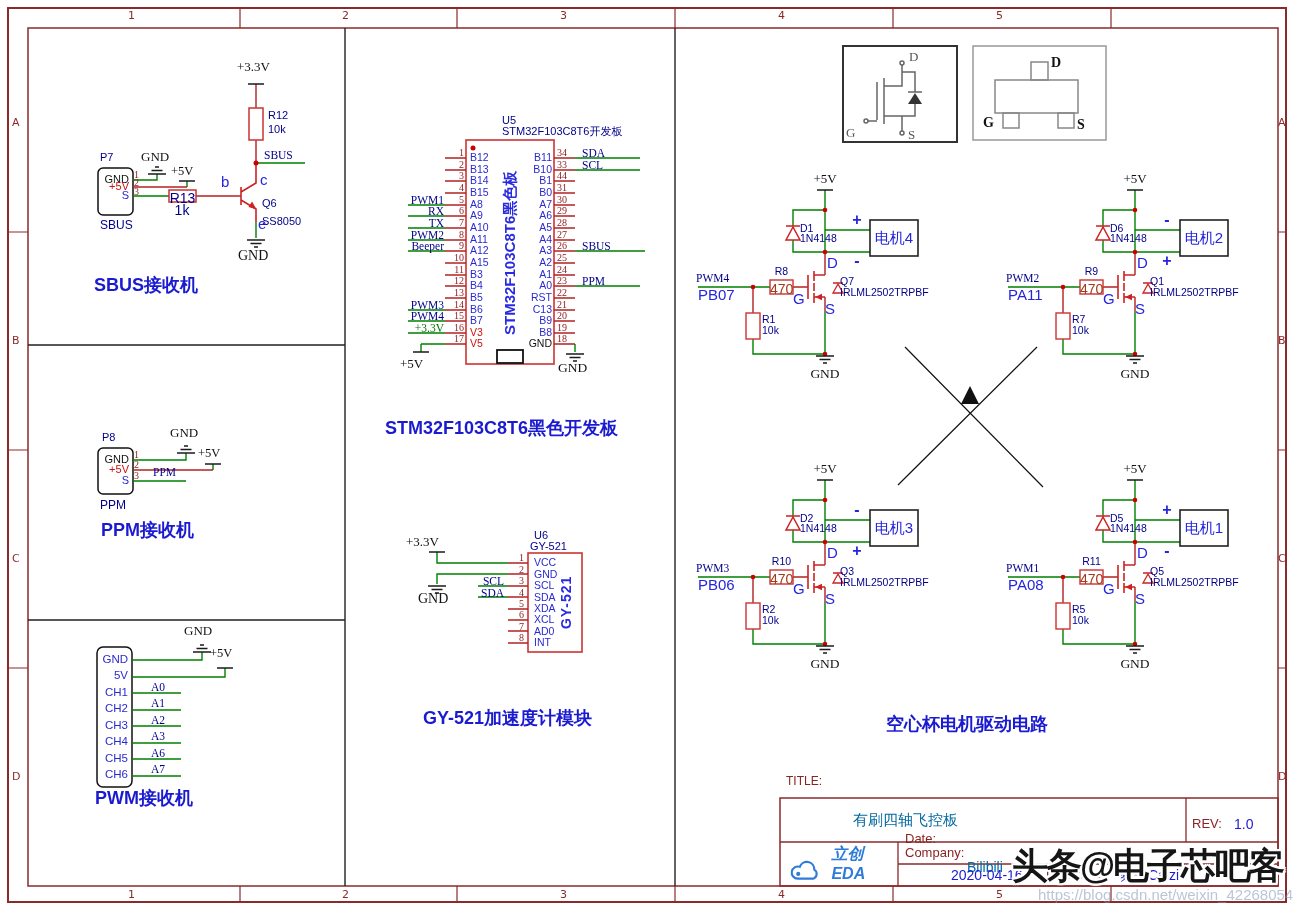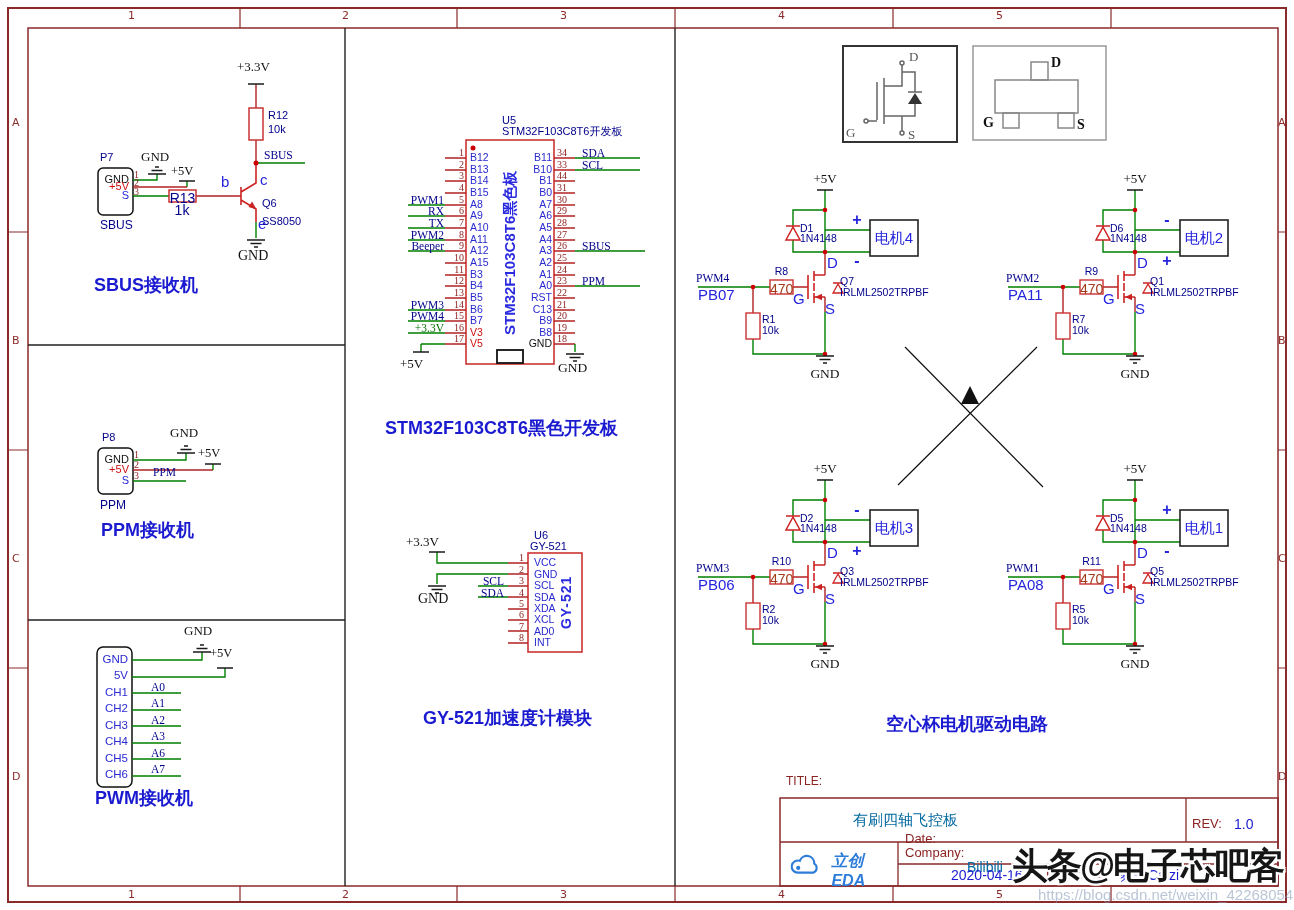--- a/index.html
+++ b/index.html
@@ -64,21 +64,21 @@
   .dv-S{left:135px;top:129px;font-size:15px}
   .dv-motor{left:180px;top:48px;width:48px;height:36px;line-height:36px;text-align:center;font-size:15px}
   .dv-ts{left:158px;top:40px;width:18px;text-align:center;font-weight:bold;font-size:16px}
   .dv-bs{left:158px;top:81px;width:18px;text-align:center;font-weight:bold;font-size:16px}
   .dv-gnd{left:114px;top:195px;width:42px;text-align:center}
   .rot90{transform:rotate(-90deg)}
   #wm-main{position:absolute;left:1012px;top:842px;font-size:36px;font-weight:bold;color:#151515;
     letter-spacing:-2px;
     text-shadow:-2px -2px 0 #fff,2px -2px 0 #fff,-2px 2px 0 #fff,2px 2px 0 #fff,0 -2px 0 #fff,0 2px 0 #fff,-2px 0 0 #fff,2px 0 0 #fff}
   #wm-url{position:absolute;left:1038px;top:886px;font-size:15px;color:rgba(130,150,180,.55)}
-  #logo{position:absolute;left:790px;top:851px;width:106px;height:32px;display:flex;align-items:flex-start;gap:12px}
+  #logo{position:absolute;left:790px;top:851px;width:106px;height:32px;display:flex;align-items:flex-end;gap:12px}
   #logo .logo-text{font-size:16px;font-weight:bold;font-style:italic;color:#2e7cd9}
 </style>
 </head>
 <body>
 
 <div id="page">
 
 <svg id="gfx" viewBox="0 0 1294 910">
   <defs>
     <g id="gnd" stroke="#1a1a1a" stroke-width="1.5">

